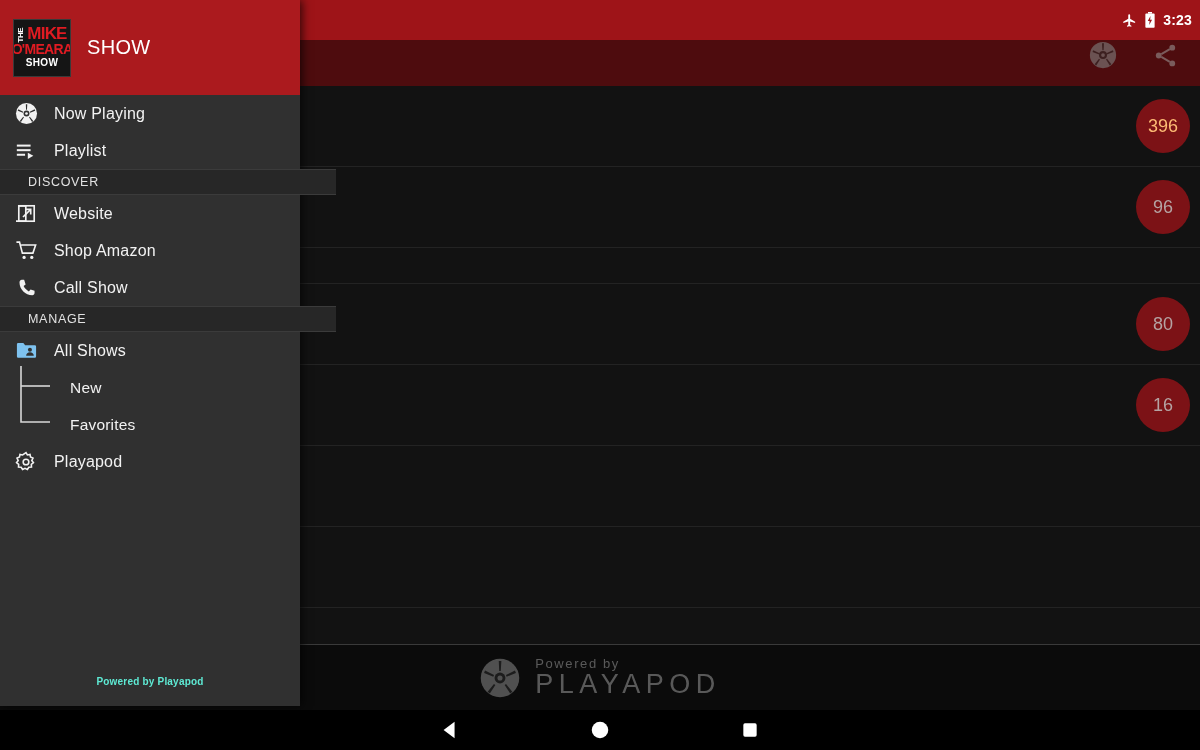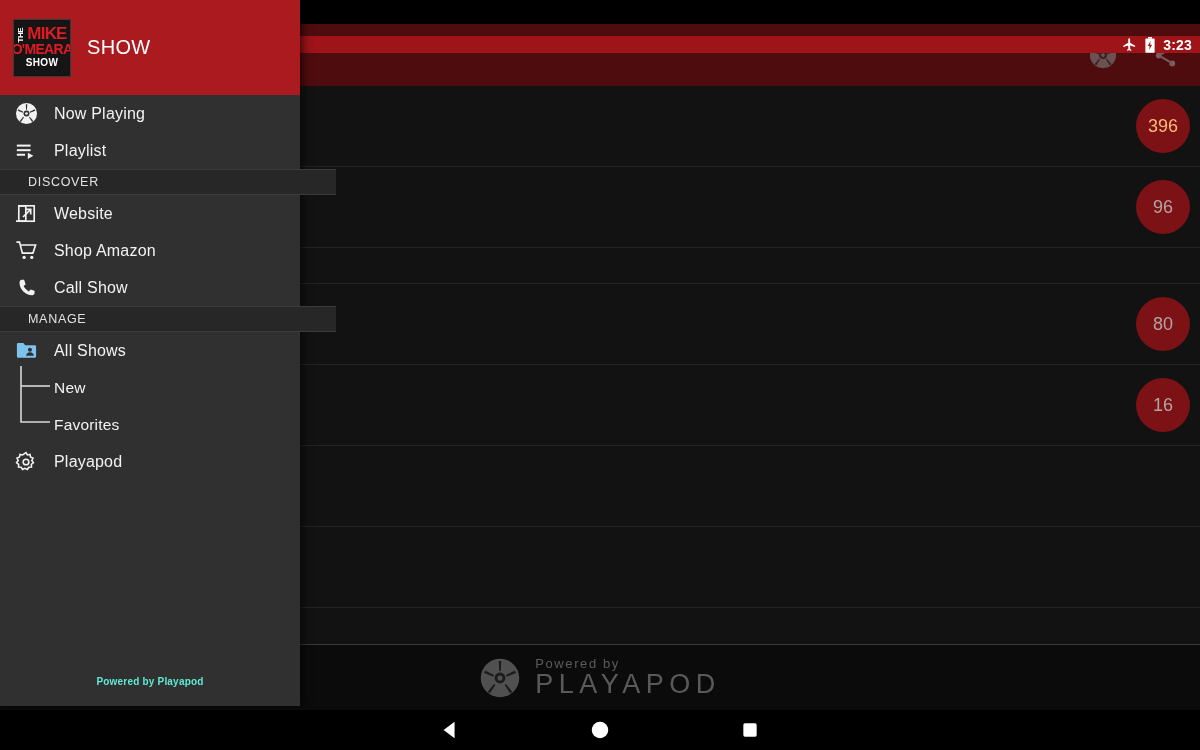--- a/index.html
+++ b/index.html
@@ -6,24 +6,24 @@
   html, body {
     width:1200px; height:750px;
     background:#000;
     font-family:"Liberation Sans", sans-serif;
     overflow:hidden;
   }
   #app { position:relative; width:1200px; height:750px; background:#000; }
 
   
   .statusbar {
-    position:absolute; left:0; top:0; width:1200px; height:17px;
+    position:absolute; left:0; top:0; width:1200px; height:40px;
     background:#9e1418;
     display:flex; align-items:center; justify-content:flex-end;
-    padding-right:8px; gap:7px;margin-top:36px;
+    padding-right:8px; gap:7px;
   }
   .sb-icon { display:flex; align-items:center; }
   .sb-time {
     color:#ffffff; font-size:14px; font-weight:bold; letter-spacing:.2px;
     line-height:1;
   }
 
   
   .content {
     position:absolute; left:0; top:24px; width:1200px; height:686px;
@@ -108,21 +108,21 @@
   .mitem {
     height:37px; display:flex; align-items:center;
     padding-left:14px; gap:16px;
   }
   .mi-icon { width:24px; height:24px; display:flex; align-items:center; justify-content:center; flex:0 0 24px; }
   .mi-label { color:#f2f2f2; font-size:16px; letter-spacing:.2px; }
   .child {
     height:37px; display:flex; align-items:center; position:relative;
     padding-left:54px;
   }
-  .child .mi-label { color:#f2f2f2; font-size:15.5px; }
+  .child .mi-label { color:#f2f2f2; font-size:15.5px;margin-left:16px; }
   .tree {
     position:absolute; left:20px; top:366px; width:34px; height:60px;
     pointer-events:none;
   }
   .drawer-footer {
     position:absolute; left:0; bottom:0; width:300px; height:50px;
     display:flex; align-items:center; justify-content:center;
   }
   .drawer-footer span { color:#5eead4; font-size:10px; font-weight:bold; letter-spacing:.2px; }
 

